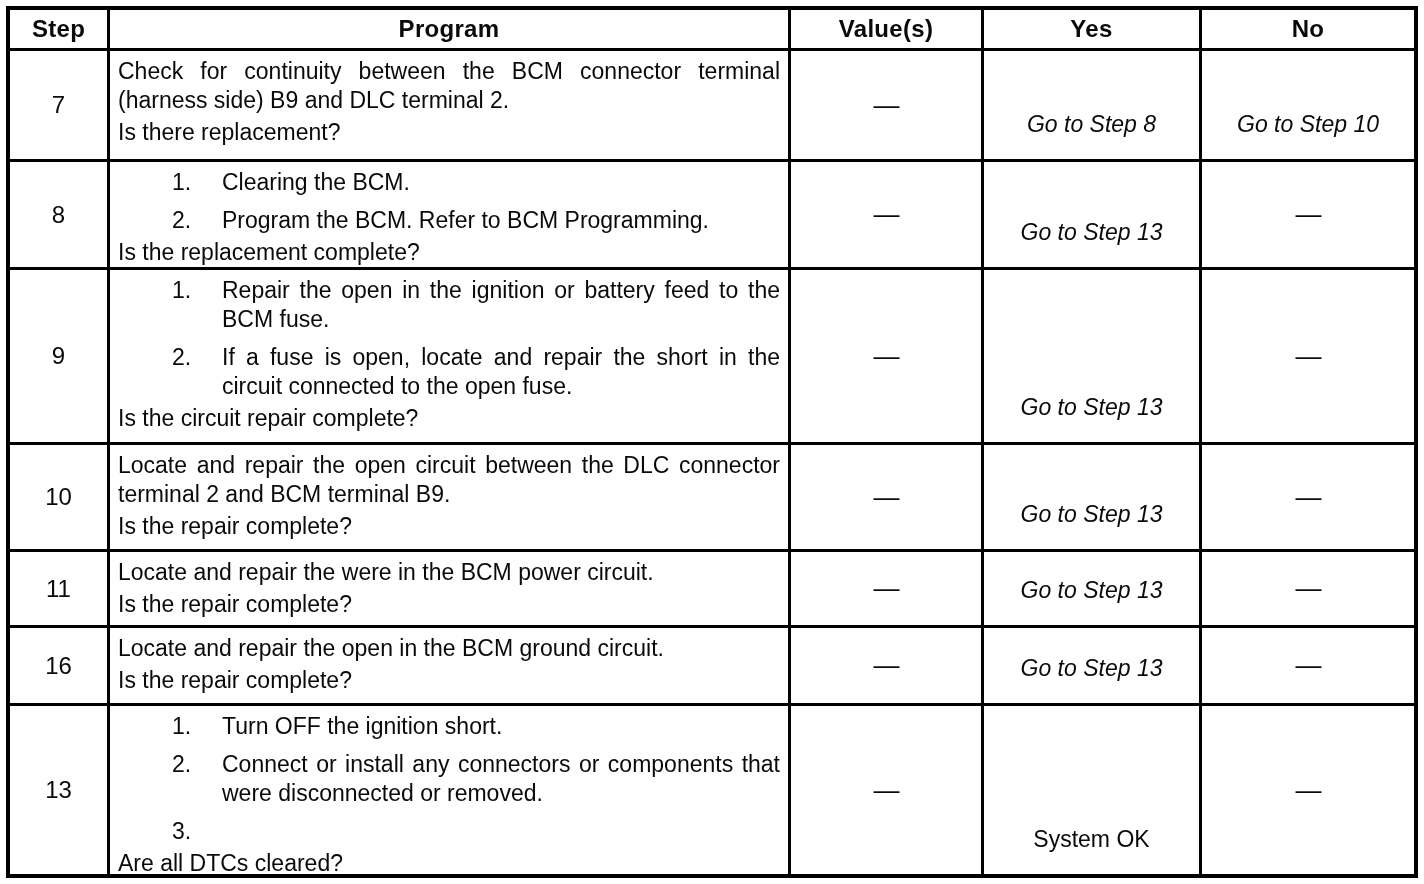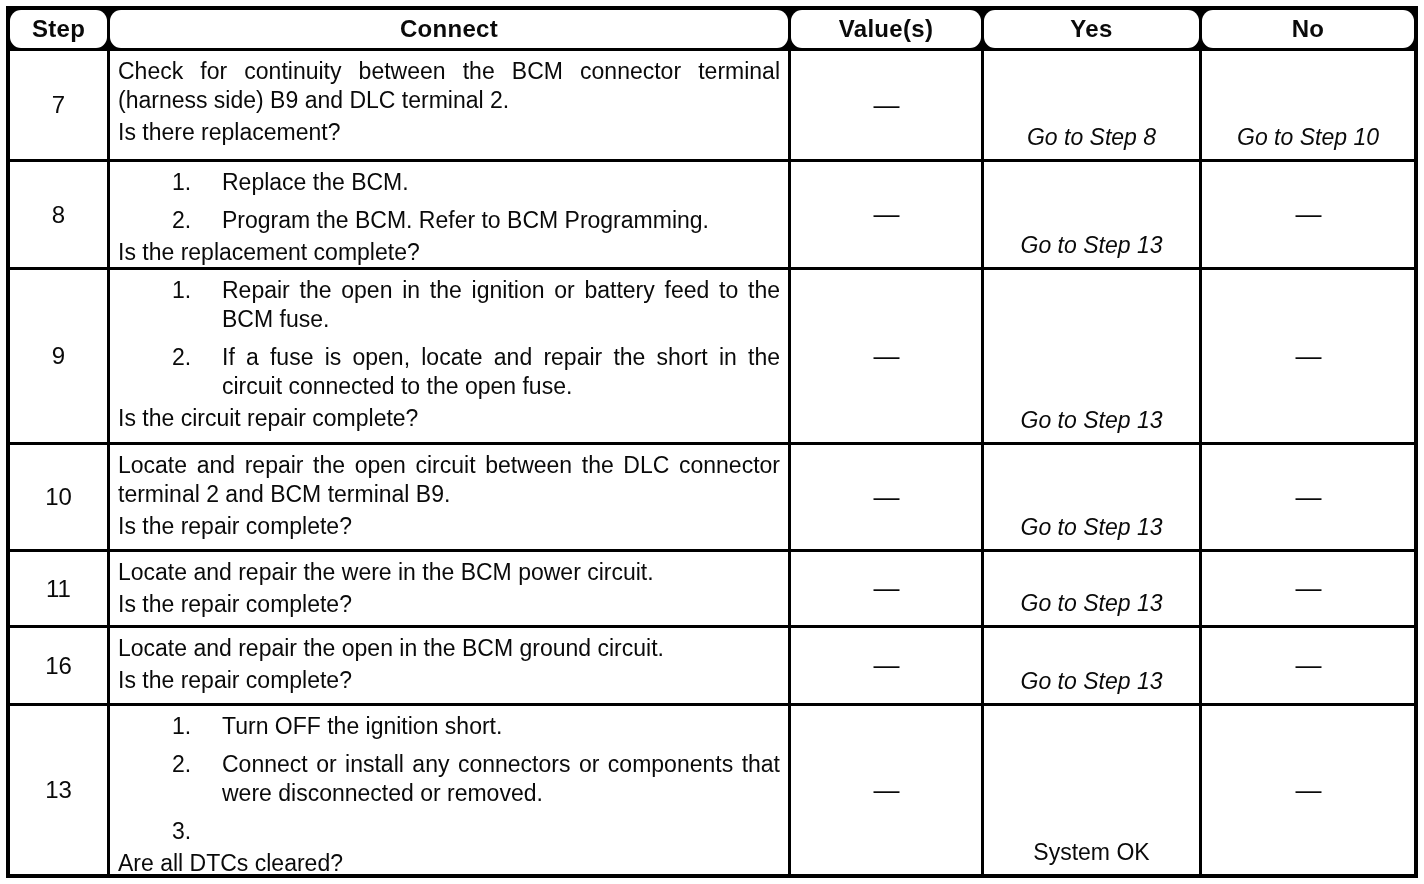--- a/index.html
+++ b/index.html
@@ -16,21 +16,21 @@
     grid-template-columns:97px 678px 190px 215px 212px;
     grid-template-rows:38px 108px 105px 172px 104px 73px 75px 168px;
     gap:3px;
     background:#000;
     border:4px solid #000;
   }
   .cell{background:#fff;position:relative;box-sizing:border-box;}
   
   .hcell{
     display:flex;align-items:center;justify-content:center;
-    font-weight:bold;font-size:24px;letter-spacing:.3px;border-radius:11px;
+    font-weight:bold;font-size:24px;letter-spacing:.3px;
   }
   
   .stepc{
     display:flex;align-items:center;justify-content:center;
     font-size:24px;
   }
   
   .action{
     padding:6px 8px 25px 8px;
     display:flex;flex-direction:column;justify-content:space-between;
@@ -43,32 +43,32 @@
   .txt{flex:1 1 auto;text-align:justify;}
   .question{margin-top:3px;}
   
   .mid{
     display:flex;align-items:center;justify-content:center;
     font-size:26px;
   }
   .dash{letter-spacing:-1px;}
   .bottomc{
     display:flex;align-items:flex-end;justify-content:center;
-    padding-bottom:8px;font-size:23px;
+    padding-bottom:21px;font-size:23px;
   }
   .goto{font-style:italic;}
   .upright{font-style:normal;}
 </style>
 </head>
 <body>
 
 <div class="tbl">
 
   <div class="cell hcell">Step</div>
-  <div class="cell hcell">Connect</div>
+  <div class="cell hcell">Program</div>
   <div class="cell hcell">Value(s)</div>
   <div class="cell hcell">Yes</div>
   <div class="cell hcell">No</div>
 
   <div class="cell stepc">7</div>
   <div class="cell action">
     <div class="body">
       <div class="para">Check for continuity between the BCM connector terminal (harness side) B9 and DLC terminal 2.</div>
     </div>
     <div class="question">Is there replacement?</div>
@@ -77,21 +77,21 @@
       <span class="dash">—</span>
     </div>
   <div class="cell bottomc goto">Go to Step 8</div>
   <div class="cell bottomc goto">Go to Step 10</div>
 
   <div class="cell stepc">8</div>
   <div class="cell action">
     <div class="body">
       <div class="item">
         <span class="num">1.</span>
-        <span class="txt">Replace the BCM.</span>
+        <span class="txt">Clearing the BCM.</span>
       </div>
       <div class="item">
         <span class="num">2.</span>
         <span class="txt">Program the BCM. Refer to BCM Programming.</span>
       </div>
     </div>
     <div class="question">Is the replacement complete?</div>
   </div>
   <div class="cell mid">
       <span class="dash">—</span>

